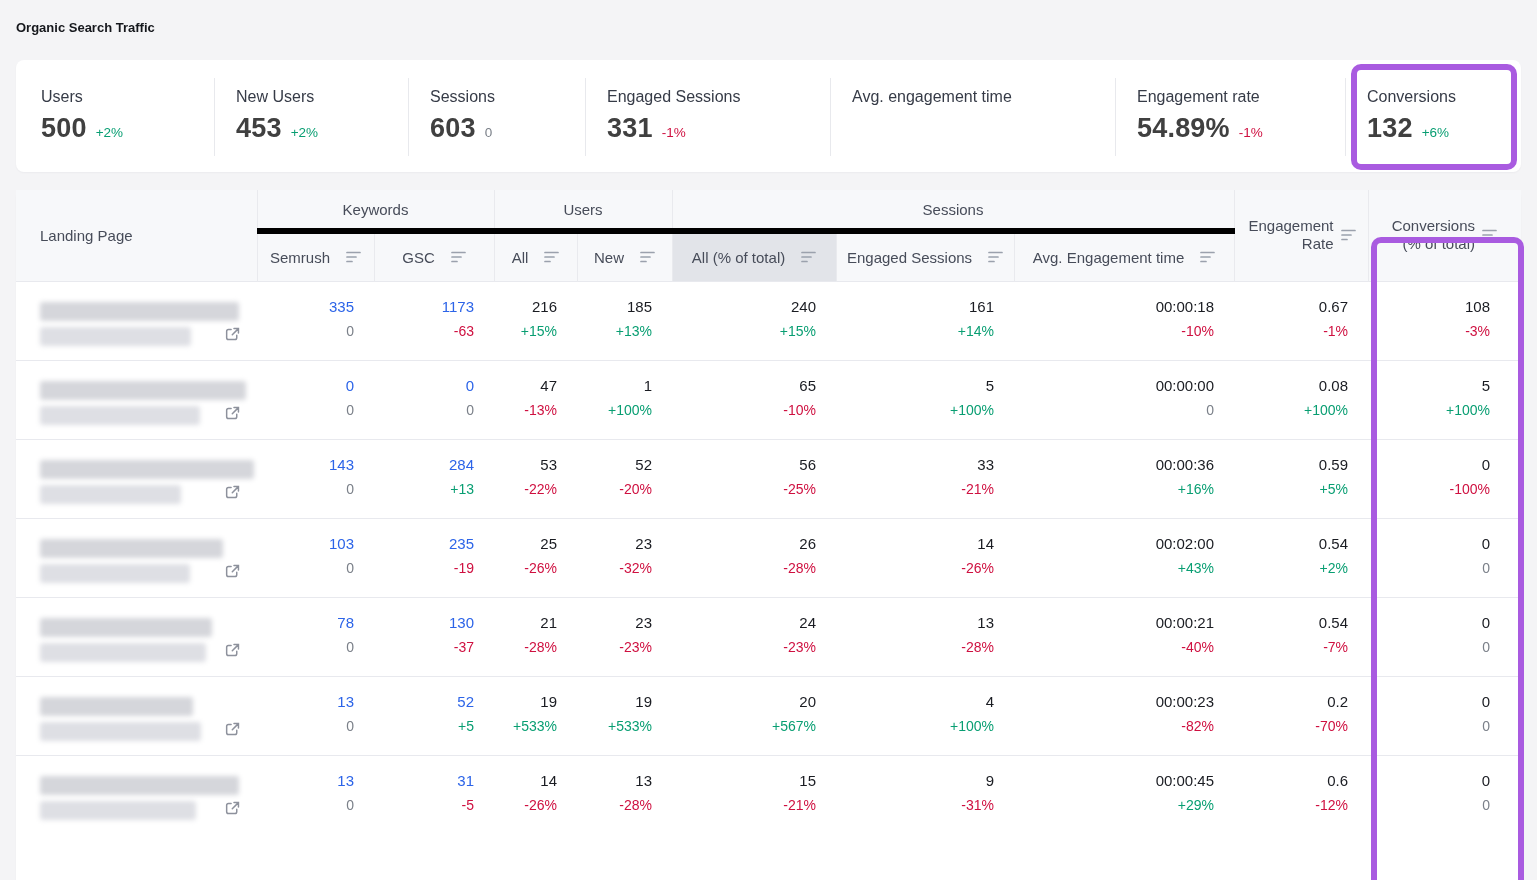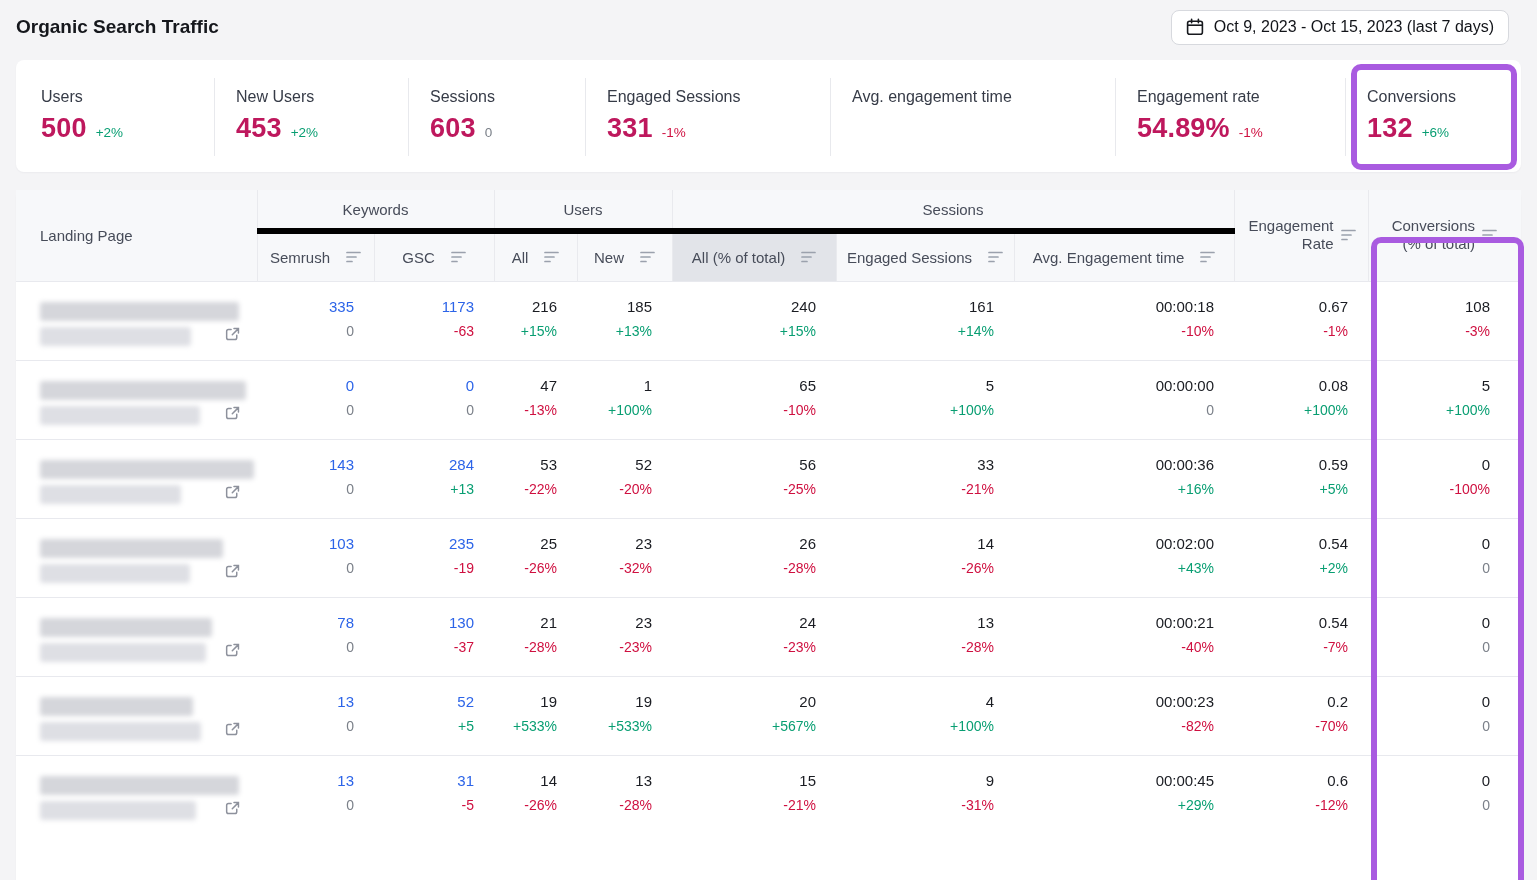--- a/index.html
+++ b/index.html
@@ -7,21 +7,21 @@
   body {
     background:#f4f4f6;
     font-family:"Liberation Sans","DejaVu Sans",sans-serif;
     color:#1a1c22;
     position:relative;
   }
   .page { position:relative; width:1537px; height:880px; }
 
   
   .topbar { height:54px; padding:0 28px 0 16px; display:flex; align-items:center; justify-content:space-between; }
-  .page-title { font-size:19px; font-weight:700; color:#15171c; }
+  .page-title { font-size:13px; font-weight:700; color:#15171c; }
   .date-btn {
     display:flex; align-items:center; gap:10px;
     background:#fff; border:1px solid #d7d9de; border-radius:8px;
     height:35px; padding:0 14px; font-size:16px; color:#121419;
     font-family:inherit; cursor:pointer; white-space:nowrap;
   }
   .cal { display:flex; align-items:center; }
 
   
   .kpi-card { position:relative; margin:6px 16px 0; background:#fff; border-radius:8px; height:112px;
@@ -31,21 +31,21 @@
   .kpi:nth-child(1){ width:198px; padding-left:25px; }
   .kpi:nth-child(2){ width:194px; }
   .kpi:nth-child(3){ width:177px; }
   .kpi:nth-child(4){ width:245px; }
   .kpi:nth-child(5){ width:285px; }
   .kpi:nth-child(6){ width:230px; }
   .kpi:nth-child(7){ width:176px; }
   .kpi + .kpi::before { content:""; position:absolute; left:0; top:18px; bottom:16px; width:1px; background:#e8e9ed; }
   .kpi-label { font-size:16px; color:#363b47; margin-bottom:7px; white-space:nowrap; }
   .kpi-valrow { display:flex; align-items:baseline; gap:9px; }
-  .kpi-value { font-size:27px; font-weight:700; color:#be185d; letter-spacing:.2px; }
+  .kpi-value { font-size:27px; font-weight:700; color:#404040; letter-spacing:.2px; }
   .kpi-change { font-size:13.5px; }
   .kpi-frame { position:absolute; top:4px; right:4px; bottom:2px; left:6px;
     border:6px solid var(--highlight-purple,#a95be0); border-radius:10px; pointer-events:none; z-index:3; }
 
   .up   { color:var(--positive-green,#089e72); }
   .down { color:var(--negative-red,#cf1040); }
   .flat { color:var(--neutral-gray,#7b8089); }
 
   
   .lp-card { position:relative; margin:18px 16px 0; background:#fff; border-radius:8px 8px 0 0; height:700px;
@@ -87,30 +87,20 @@
     border:6px solid var(--highlight-purple,#a95be0); border-bottom:none;
     border-radius:10px 10px 0 0; pointer-events:none; z-index:4; }
 </style>
 </head>
 <body>
 
 <div class="page">
 
   <header class="topbar">
     <h1 class="page-title">Organic Search Traffic</h1>
-    <button class="date-btn">
-      <span class="cal">
-        <svg width="18" height="18" viewBox="0 0 18 18" aria-hidden="true">
-            <rect x="1.6" y="3.2" width="14.8" height="13" rx="2" fill="none" stroke="#17191e" stroke-width="1.6"></rect>
-            <path d="M1.6 7.2h14.8" stroke="#17191e" stroke-width="1.6"></path>
-            <path d="M5.6 1.2v3.6M12.4 1.2v3.6" stroke="#17191e" stroke-width="1.6" stroke-linecap="round"></path>
-          </svg>
-      </span>
-      <span>Oct 9, 2023 - Oct 15, 2023 (last 7 days)</span>
-    </button>
   </header>
 
   <section class="kpi-card">
     <div class="kpi-strip">
         <div class="kpi">
           <div class="kpi-label">Users</div>
           <div class="kpi-valrow">
             <span class="kpi-value">500</span>
             <span class="kpi-change up">+2%</span>
           </div>

